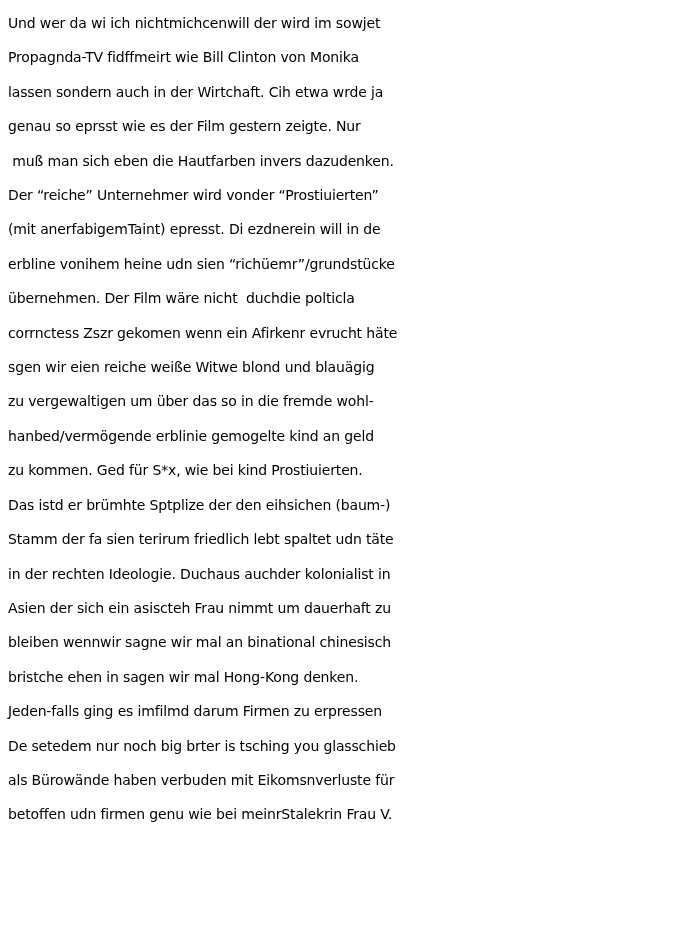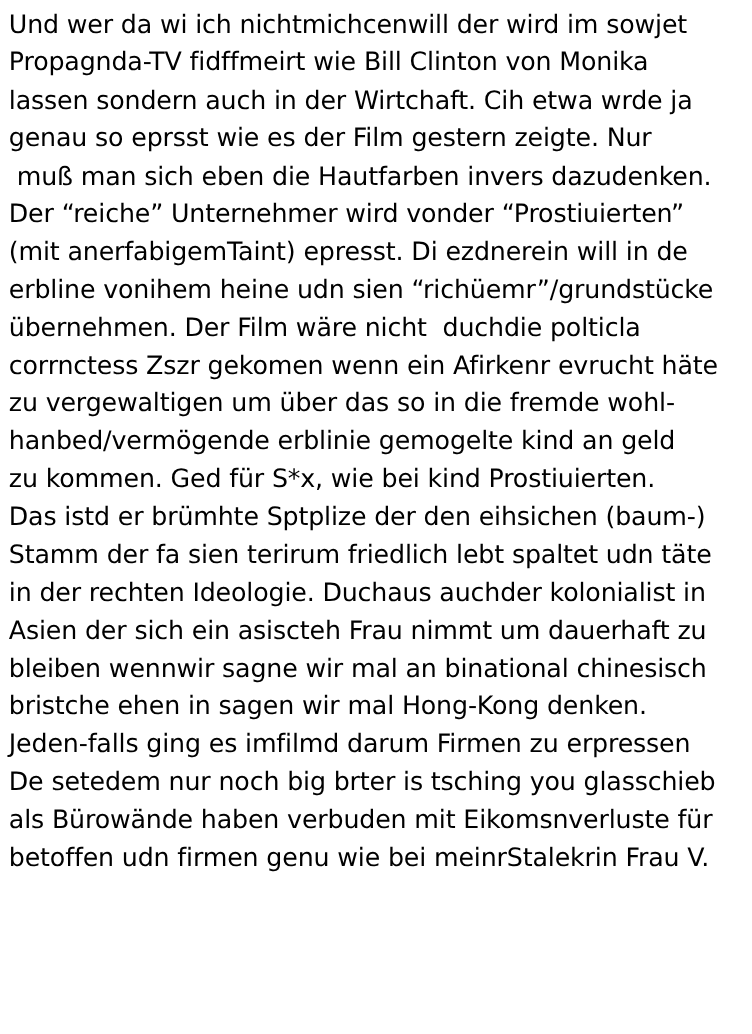--- a/index.html
+++ b/index.html
@@ -15,21 +15,21 @@
   }
   #document-body {
     box-sizing: border-box;
     width: 684px;
     height: 940px;
     padding: 6px 8px 0 8px;
     background: #ffffff;
   }
   .text-line {
     font-family: "DejaVu Sans", sans-serif;
-    font-size: 23px;
+    font-size: 14px;
     line-height: 34.4px;
     color: #000000;
     white-space: pre;
     letter-spacing: -0.15px;
     word-spacing: 0px;
   }
 </style>
 </head>
 <body>
 
@@ -37,20 +37,21 @@
   <div class="text-line">Und wer da wi ich nichtmichcenwill der wird im sowjet</div>
   <div class="text-line">Propagnda-TV fidffmeirt wie Bill Clinton von Monika</div>
   <div class="text-line">lassen sondern auch in der Wirtchaft. Cih etwa wrde ja</div>
   <div class="text-line">genau so eprsst wie es der Film gestern zeigte. Nur</div>
   <div class="text-line"> muß man sich eben die Hautfarben invers dazudenken.</div>
   <div class="text-line">Der “reiche” Unternehmer wird vonder “Prostiuierten”</div>
   <div class="text-line">(mit anerfabigemTaint) epresst. Di ezdnerein will in de</div>
   <div class="text-line">erbline vonihem heine udn sien “richüemr”/grundstücke</div>
   <div class="text-line">übernehmen. Der Film wäre nicht  duchdie polticla</div>
   <div class="text-line">corrnctess Zszr gekomen wenn ein Afirkenr evrucht häte</div>
+  <div class="text-line">sgen wir eien reiche weiße Witwe blond und blauägig</div>
   <div class="text-line">zu vergewaltigen um über das so in die fremde wohl-</div>
   <div class="text-line">hanbed/vermögende erblinie gemogelte kind an geld</div>
   <div class="text-line">zu kommen. Ged für S*x, wie bei kind Prostiuierten.</div>
   <div class="text-line">Das istd er brümhte Sptplize der den eihsichen (baum-)</div>
   <div class="text-line">Stamm der fa sien terirum friedlich lebt spaltet udn täte</div>
   <div class="text-line">in der rechten Ideologie. Duchaus auchder kolonialist in</div>
   <div class="text-line">Asien der sich ein asiscteh Frau nimmt um dauerhaft zu</div>
   <div class="text-line">bleiben wennwir sagne wir mal an binational chinesisch</div>
   <div class="text-line">bristche ehen in sagen wir mal Hong-Kong denken.</div>
   <div class="text-line">Jeden-falls ging es imfilmd darum Firmen zu erpressen</div>

